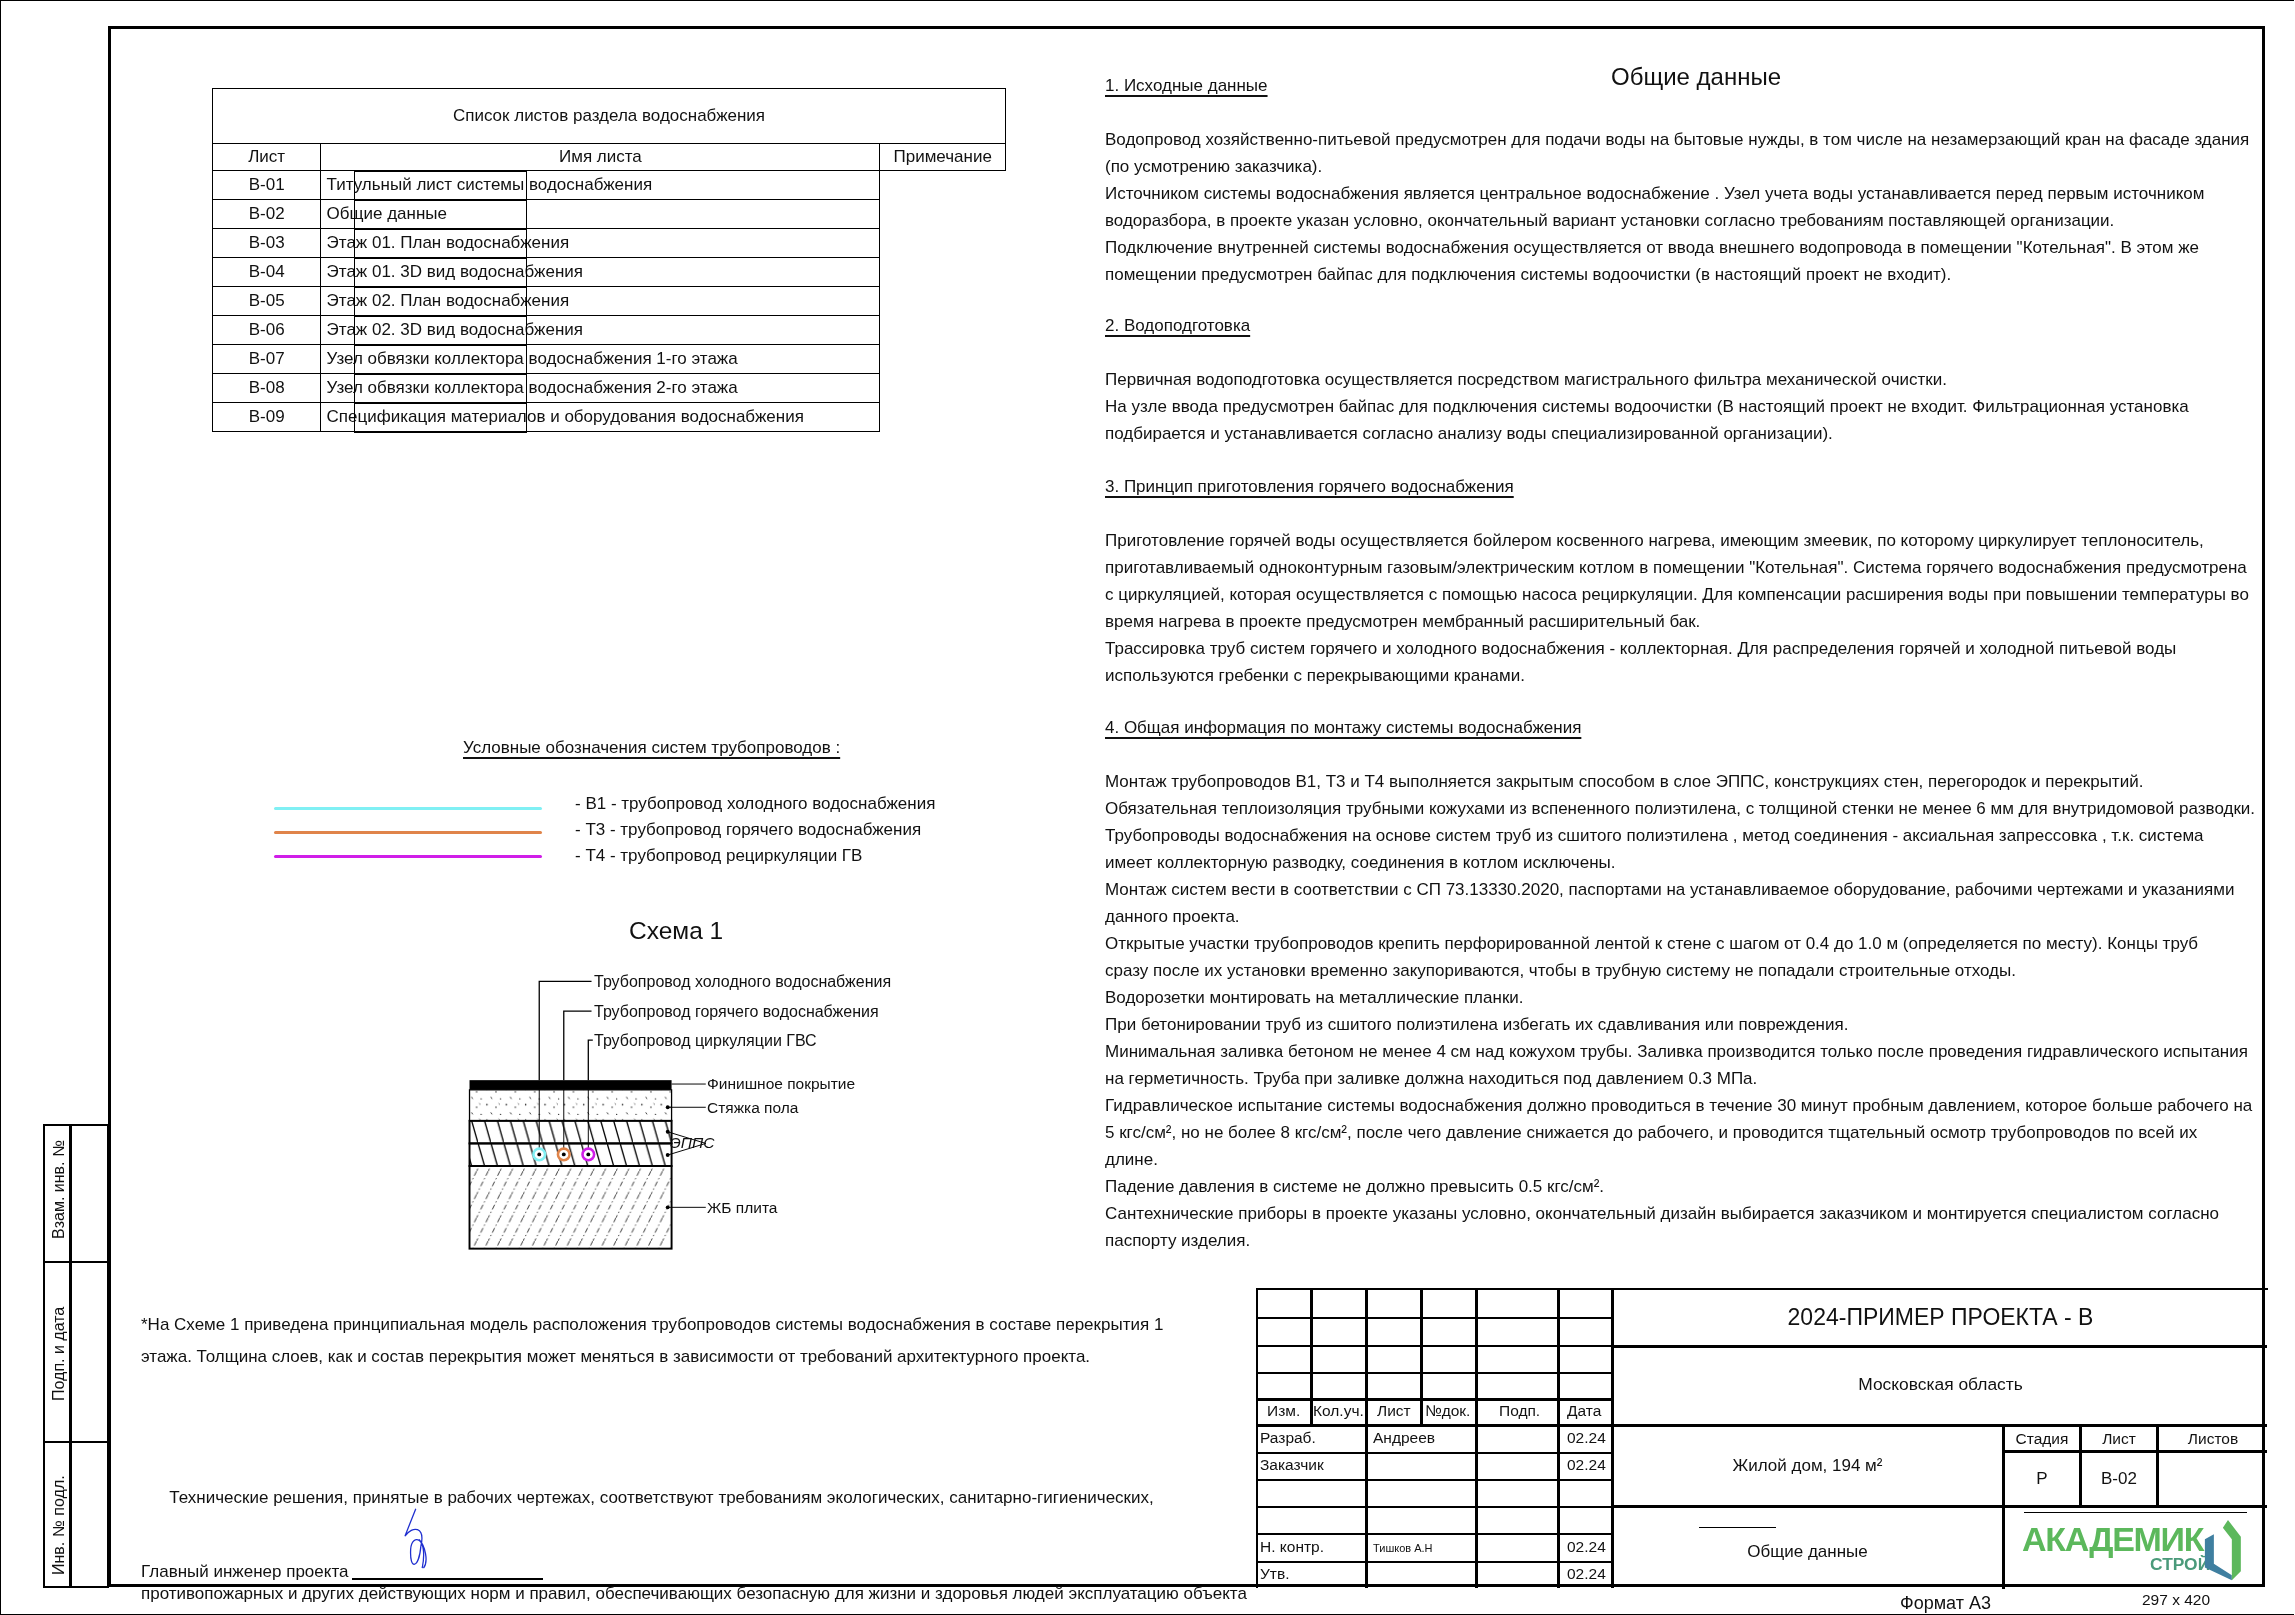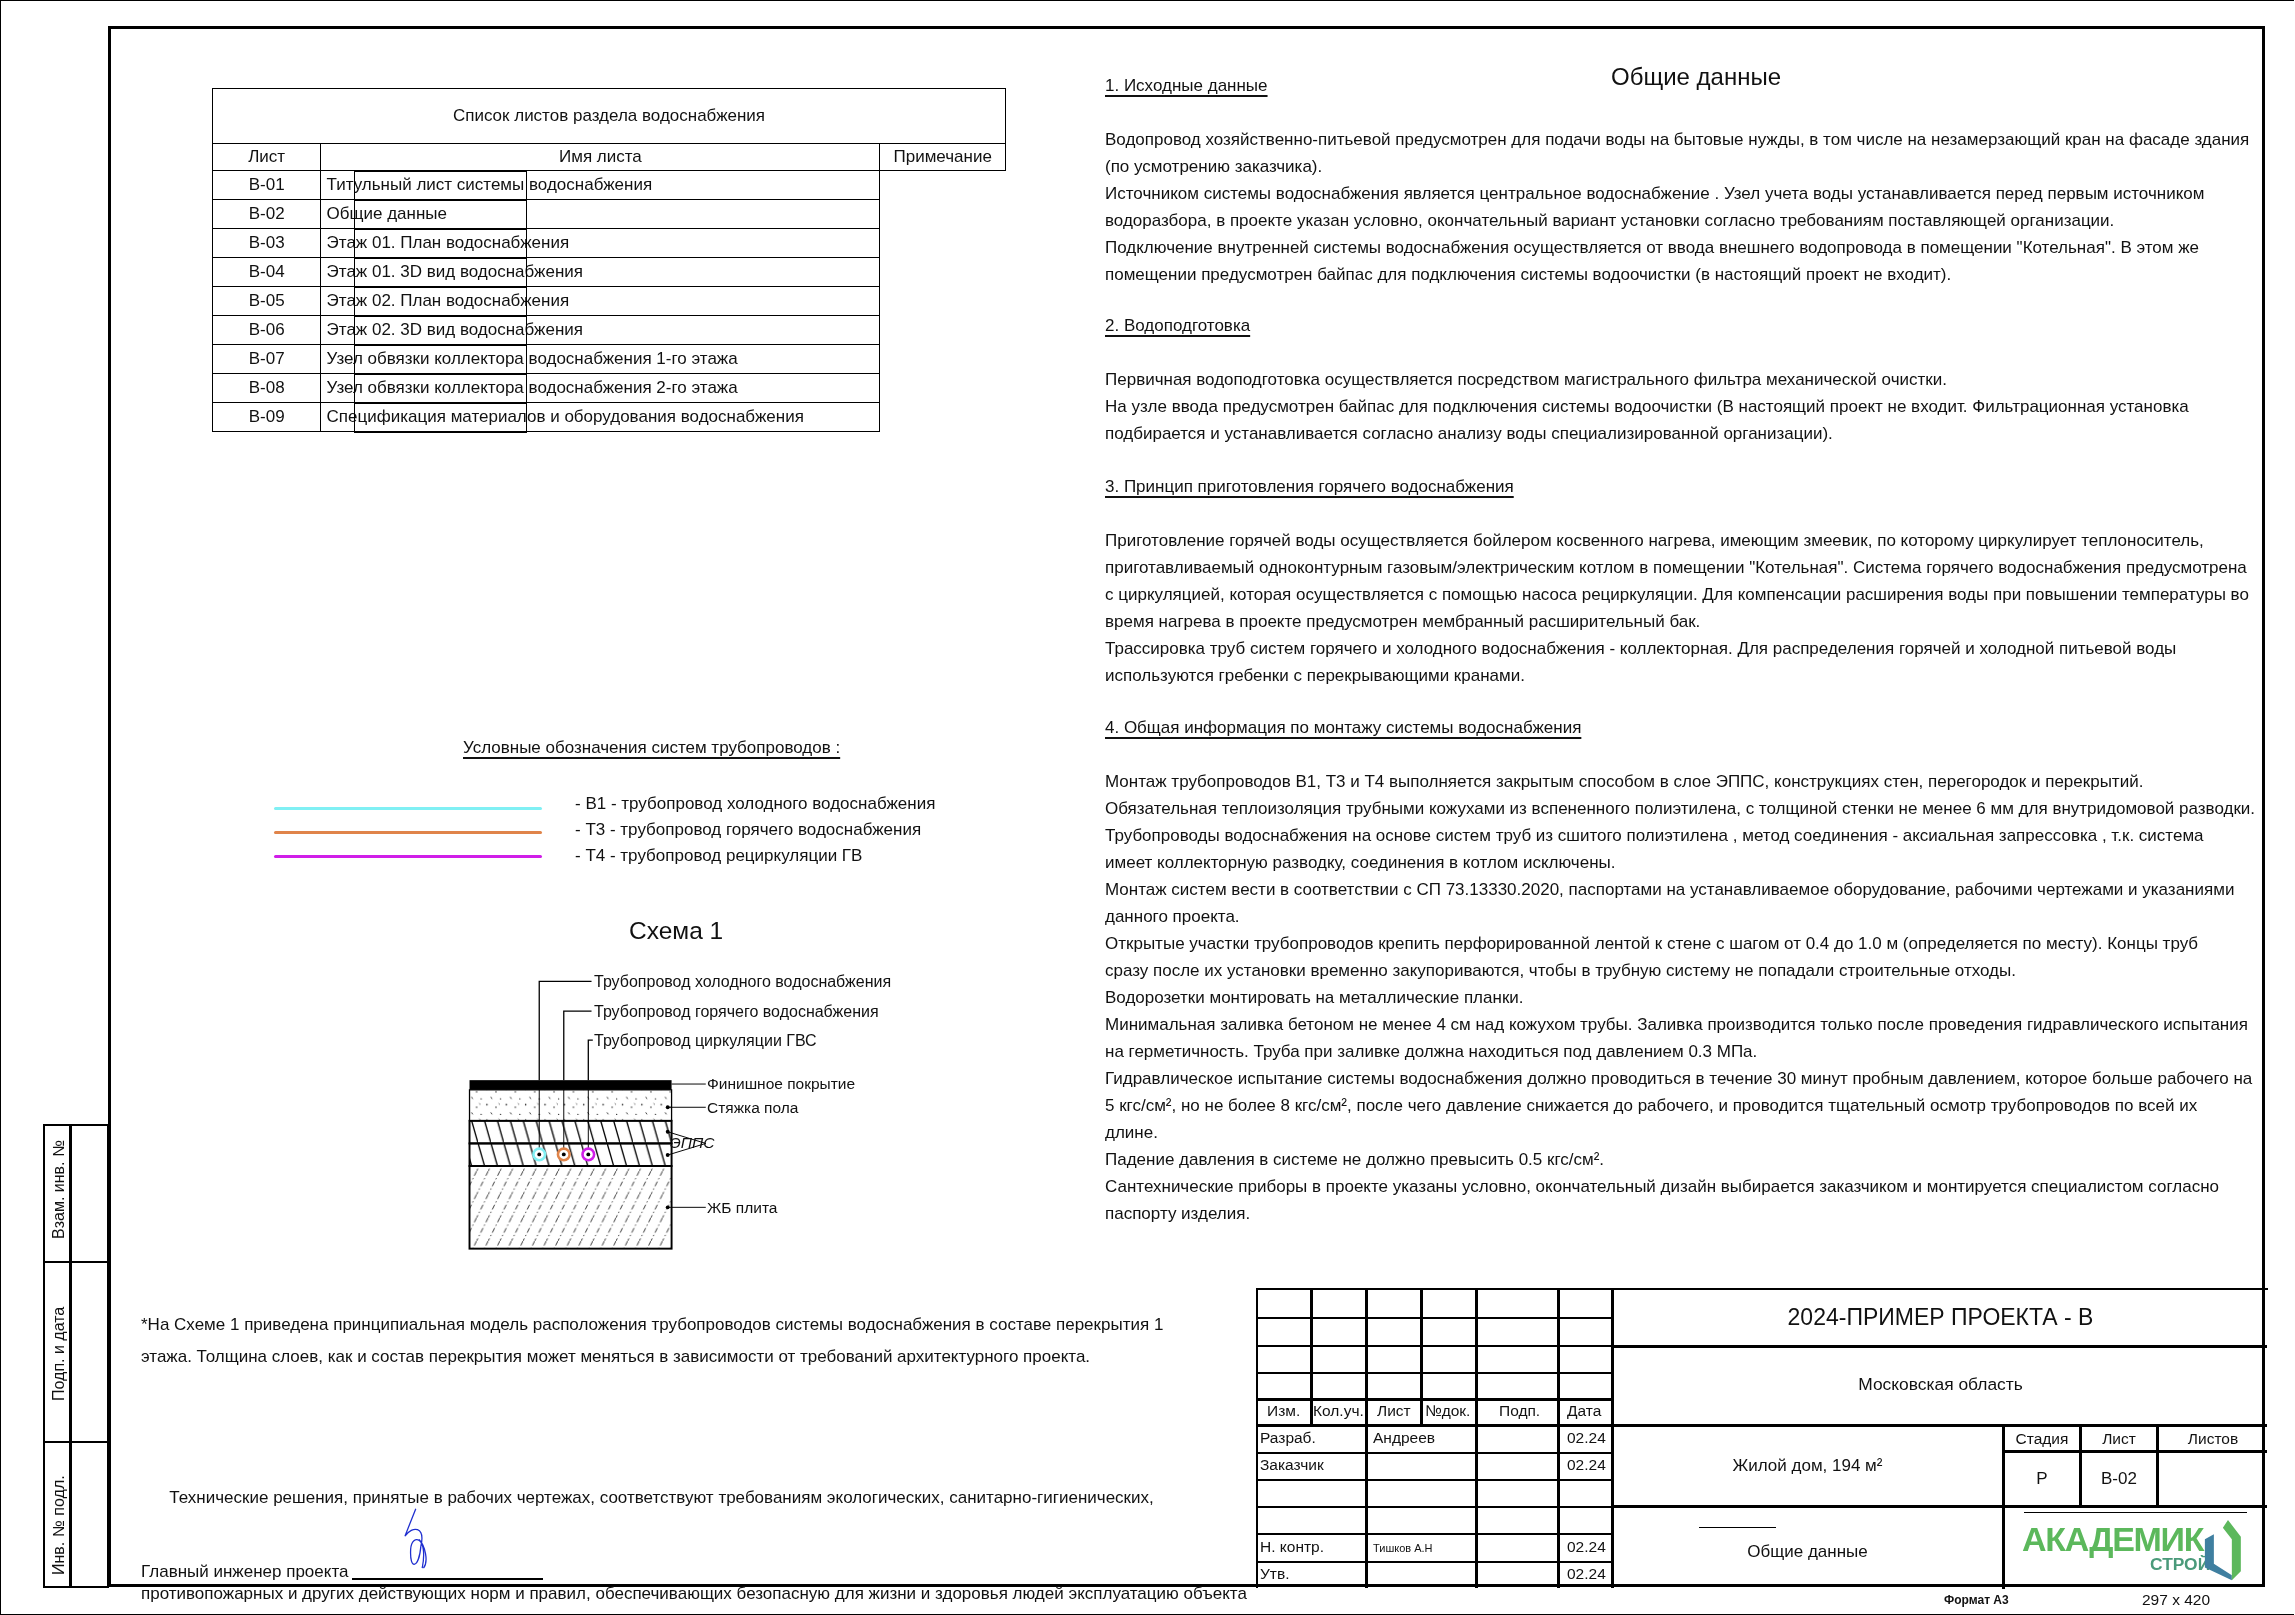--- a/index.html
+++ b/index.html
@@ -132,20 +132,21 @@
   <p>&nbsp;</p>
   <p> Монтаж трубопроводов  В1, Т3 и Т4 выполняется закрытым способом в слое ЭППС, конструкциях стен, перегородок и перекрытий.</p>
   <p>Обязательная теплоизоляция трубными кожухами из вспененного полиэтилена, с толщиной стенки не менее 6 мм для внутридомовой разводки.</p>
   <p> Трубопроводы водоснабжения на основе систем труб из сшитого полиэтилена , метод соединения - аксиальная запрессовка , т.к. система</p>
   <p>имеет коллекторную разводку, соединения в котлом исключены.</p>
   <p> Монтаж систем вести в соответствии с СП 73.13330.2020, паспортами на устанавливаемое оборудование, рабочими чертежами и указаниями</p>
   <p>данного проекта.</p>
   <p> Открытые участки трубопроводов крепить перфорированной лентой к стене с шагом от 0.4 до 1.0 м (определяется по месту). Концы труб</p>
   <p>сразу после их установки временно закупориваются, чтобы в трубную систему не попадали строительные отходы.</p>
   <p> Водорозетки монтировать на металлические планки.</p>
+  <p> При бетонировании труб из сшитого полиэтилена избегать их сдавливания или повреждения.</p>
   <p> Минимальная заливка бетоном не менее 4 см над кожухом трубы. Заливка производится только после проведения гидравлического испытания</p>
   <p>на герметичность. Труба при заливке должна находиться под давлением 0.3 МПа.</p>
   <p> Гидравлическое испытание системы водоснабжения должно проводиться в течение 30 минут пробным давлением, которое больше рабочего на</p>
   <p>5 кгс/см², но не более 8 кгс/см², после чего давление снижается до рабочего, и проводится тщательный осмотр трубопроводов по всей их</p>
   <p>длине.</p>
   <p> Падение давления в системе не должно превысить 0.5 кгс/см².</p>
   <p> Сантехнические приборы в проекте указаны условно, окончательный дизайн выбирается заказчиком и монтируется специалистом согласно</p>
   <p>паспорту изделия.</p>
 </div>
 
@@ -294,15 +295,15 @@
 <div class="tbc" style="left:2159px; top:1469px; width:108px; font-size:17px;"></div>
 
 <div class="abs" style="left:2024px; top:1512px; width:223px; height:1.3px; background:#000;"></div>
 <div class="abs" style="left:2022px; top:1520px; font-size:34px; font-weight:bold; color:#5cb85c; letter-spacing:-1.3px;">АКАДЕМИК</div>
 <div class="abs" style="left:2150px; top:1554px; font-size:17.4px; font-weight:bold; color:#4a9a7a;">СТРОЙ</div>
 <svg class="abs" style="left:2201px; top:1520px;" width="45" height="61" viewBox="0 0 70 95">
   <polygon points="6,30 20,22 20,68 48,86 48,94 6,74" fill="#3f7fa0"></polygon>
   <polygon points="42,0 62,26 62,80 48,94 48,86 48,30 34,12" fill="#5cb85c"></polygon>
 </svg>
 
-<div class="abs" style="left:1944px; top:1593px; font-size:12px;font-weight:bold;">Формат А3</div>
+<div class="abs" style="left:1900px; top:1593px; font-size:18px;">Формат А3</div>
 <div class="abs" style="left:2142px; top:1591px; font-size:15.5px;">297 x 420</div>
 
 
 </body></html>

